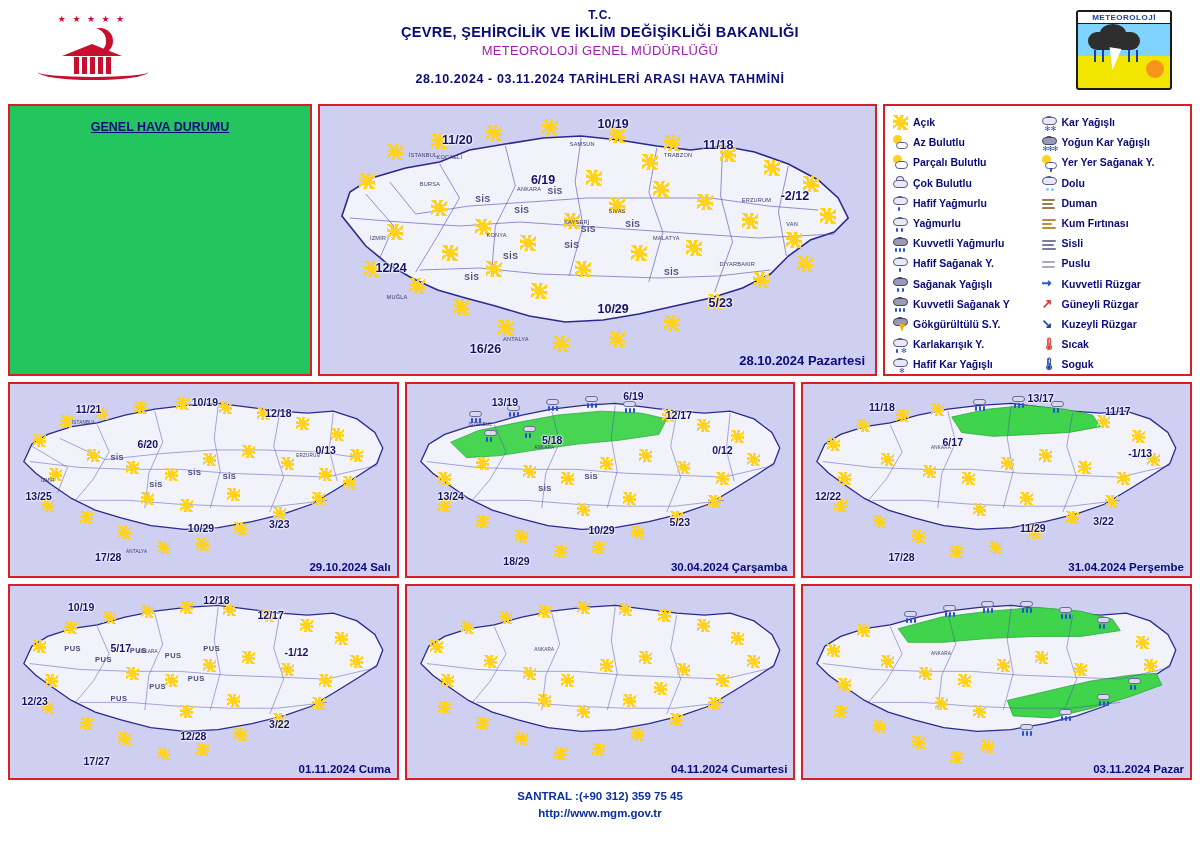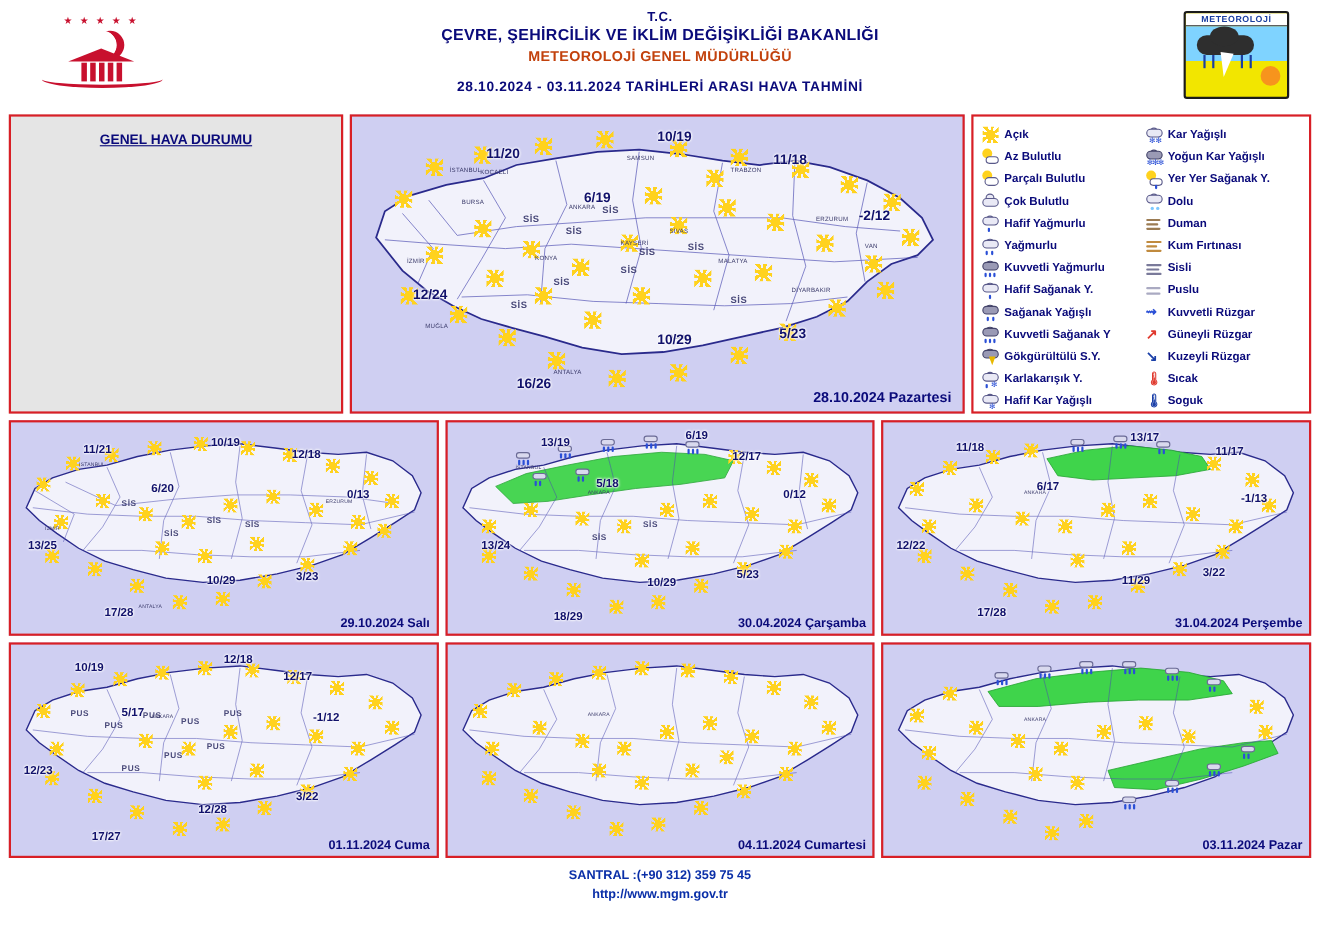--- a/index.html
+++ b/index.html
@@ -12,21 +12,21 @@
     position:relative;
     overflow:hidden;
   }
   .page { position:relative; width:1200px; height:846px; }
 
   
   .header { position:relative; height:104px; }
   .header-title { text-align:center; padding-top:8px; }
   .header-title .l1 { font-size:12px; font-weight:bold; letter-spacing:.5px; color:#0a0a7a; }
   .header-title .l2 { font-size:14.5px; font-weight:bold; letter-spacing:.3px; color:#0a0a7a; margin-top:2px;}
-  .header-title .l3 { font-size:13px; font-weight:bold; letter-spacing:.3px; color:#c2410c; margin-top:3px;}
+  .header-title .l3 { font-size:13px; font-weight:normal; letter-spacing:.3px; color:#a21caf; margin-top:3px;}
   .header-title .l4 { font-size:12.5px; font-weight:bold; letter-spacing:.6px; color:#0a0a7a; margin-top:14px;}
 
   .emblem { position:absolute; left:30px; top:14px; width:125px; height:70px; }
   .emblem .stars { position:absolute; top:0; left:14px; width:96px; text-align:center; color:#c8102e; font-size:9px; letter-spacing:2px;}
   .emblem .crescent { position:absolute; left:50px; top:14px; width:26px; height:26px; border-radius:50%;
        box-shadow:7px 0 0 0 #c8102e; overflow:hidden; }
   .emblem .crescent i { position:absolute; left:0; top:0; width:26px; height:26px; border-radius:50%; background:#fff;}
   .emblem .build { position:absolute; left:32px; top:30px; width:60px; height:30px; }
   .emblem .build .roof { width:0;height:0;border-left:30px solid transparent;border-right:30px solid transparent;border-bottom:12px solid #c8102e;}
   .emblem .build .cols { display:flex; gap:3px; justify-content:center; margin-top:1px;}
@@ -41,21 +41,21 @@
   .mgm-logo .sky { position:relative; height:58px; background:linear-gradient(#7fd3ff 0%, #7fd3ff 55%, #f2e600 55%); }
   .mgm-logo .cloud { position:absolute; left:10px; top:8px; width:52px; height:18px; background:#2e2e2e; border-radius:12px;}
   .mgm-logo .cloud:after { content:""; position:absolute; left:12px; top:-8px; width:26px; height:18px; background:#2e2e2e; border-radius:50%;}
   .mgm-logo .bolt { position:absolute; left:30px; top:24px; width:0;height:0;
      border-left:6px solid transparent;border-right:6px solid transparent;border-top:22px solid #fff; transform:rotate(8deg);}
   .mgm-logo .rain { position:absolute; top:26px; width:2px; height:12px; background:#1b3fa0; }
   .mgm-logo .sun { position:absolute; right:6px; bottom:4px; width:18px; height:18px; background:#f7941d; border-radius:50%;}
 
   
   .row-top { display:flex; gap:6px; padding:0 8px; height:272px; }
-  .panel { border:2px solid #d81f26; background:#e5e5e5; position:relative; }
+  .panel { border:2px solid #d81f26; background:#22c55e; position:relative; }
 
   .general { width:305px; }
   .general h3 { text-align:center; font-size:12.5px; font-weight:bold; text-decoration:underline;
       margin:14px 0 8px 0; color:#0a0a7a;}
   .general p { font-size:12.6px; line-height:1.55; margin:0 14px; text-align:center; color:#0a0a7a;}
 
   .bigmap { width:561px; background:#cfcff2; }
   .legend { width:310px; background:#ffffff; padding:6px 4px 4px 8px; }
   .legend .cols { display:flex; gap:4px; }
   .legend .col { width:50%; }

